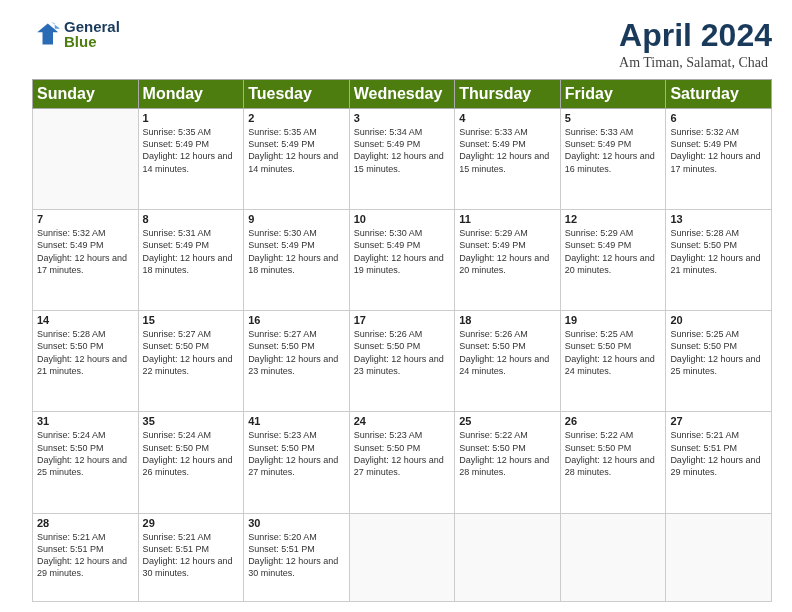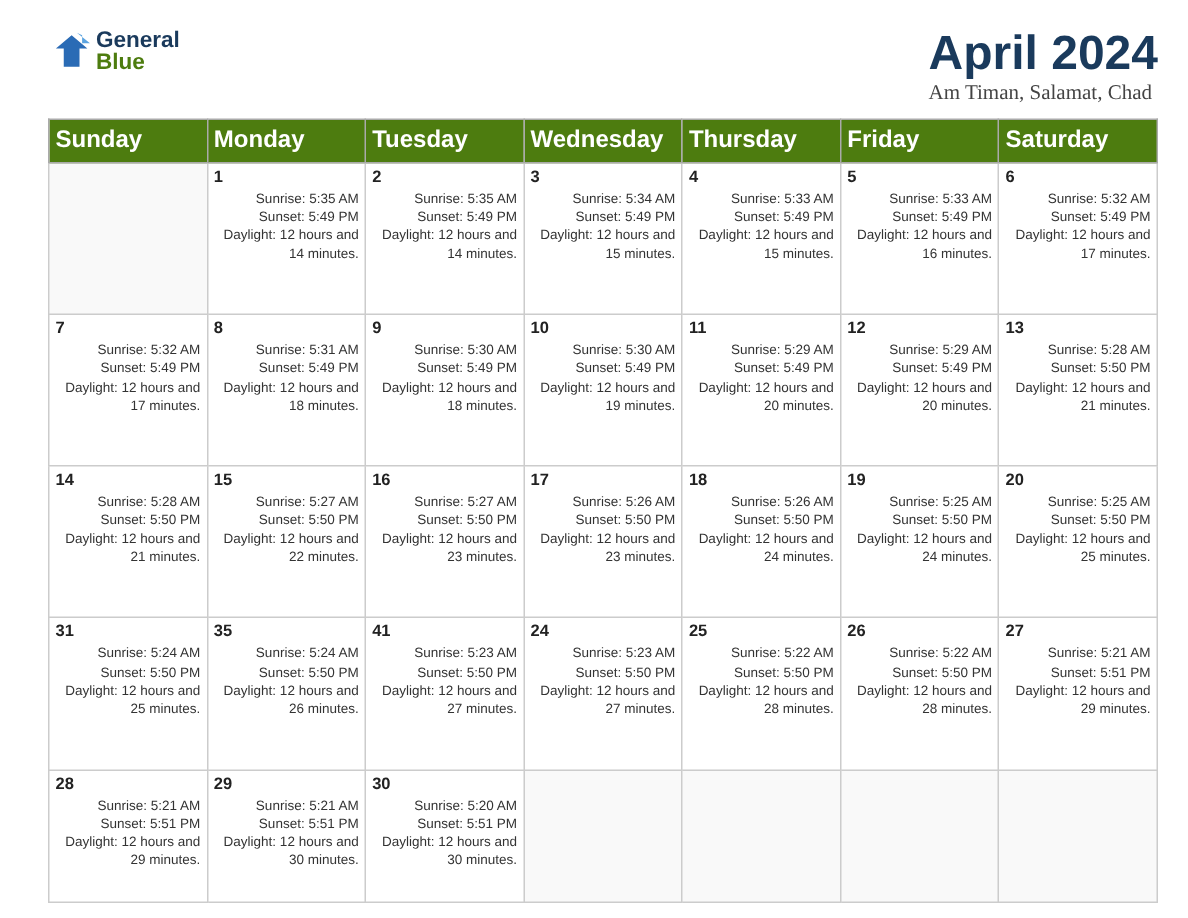--- a/index.html
+++ b/index.html
@@ -77,21 +77,20 @@
     .day-num {
       font-size: 11px;
       font-weight: bold;
       color: #222;
       margin-bottom: 2px;
     }
     .day-info {
       font-size: 9px;
       color: #333;
       line-height: 1.35;
-      text-align: right;
     }
     .empty-cell {
       background: #f9f9f9 !important;
     }
   </style>
 </head>
 <body>
 
 <div class="page">
   <div class="header">

